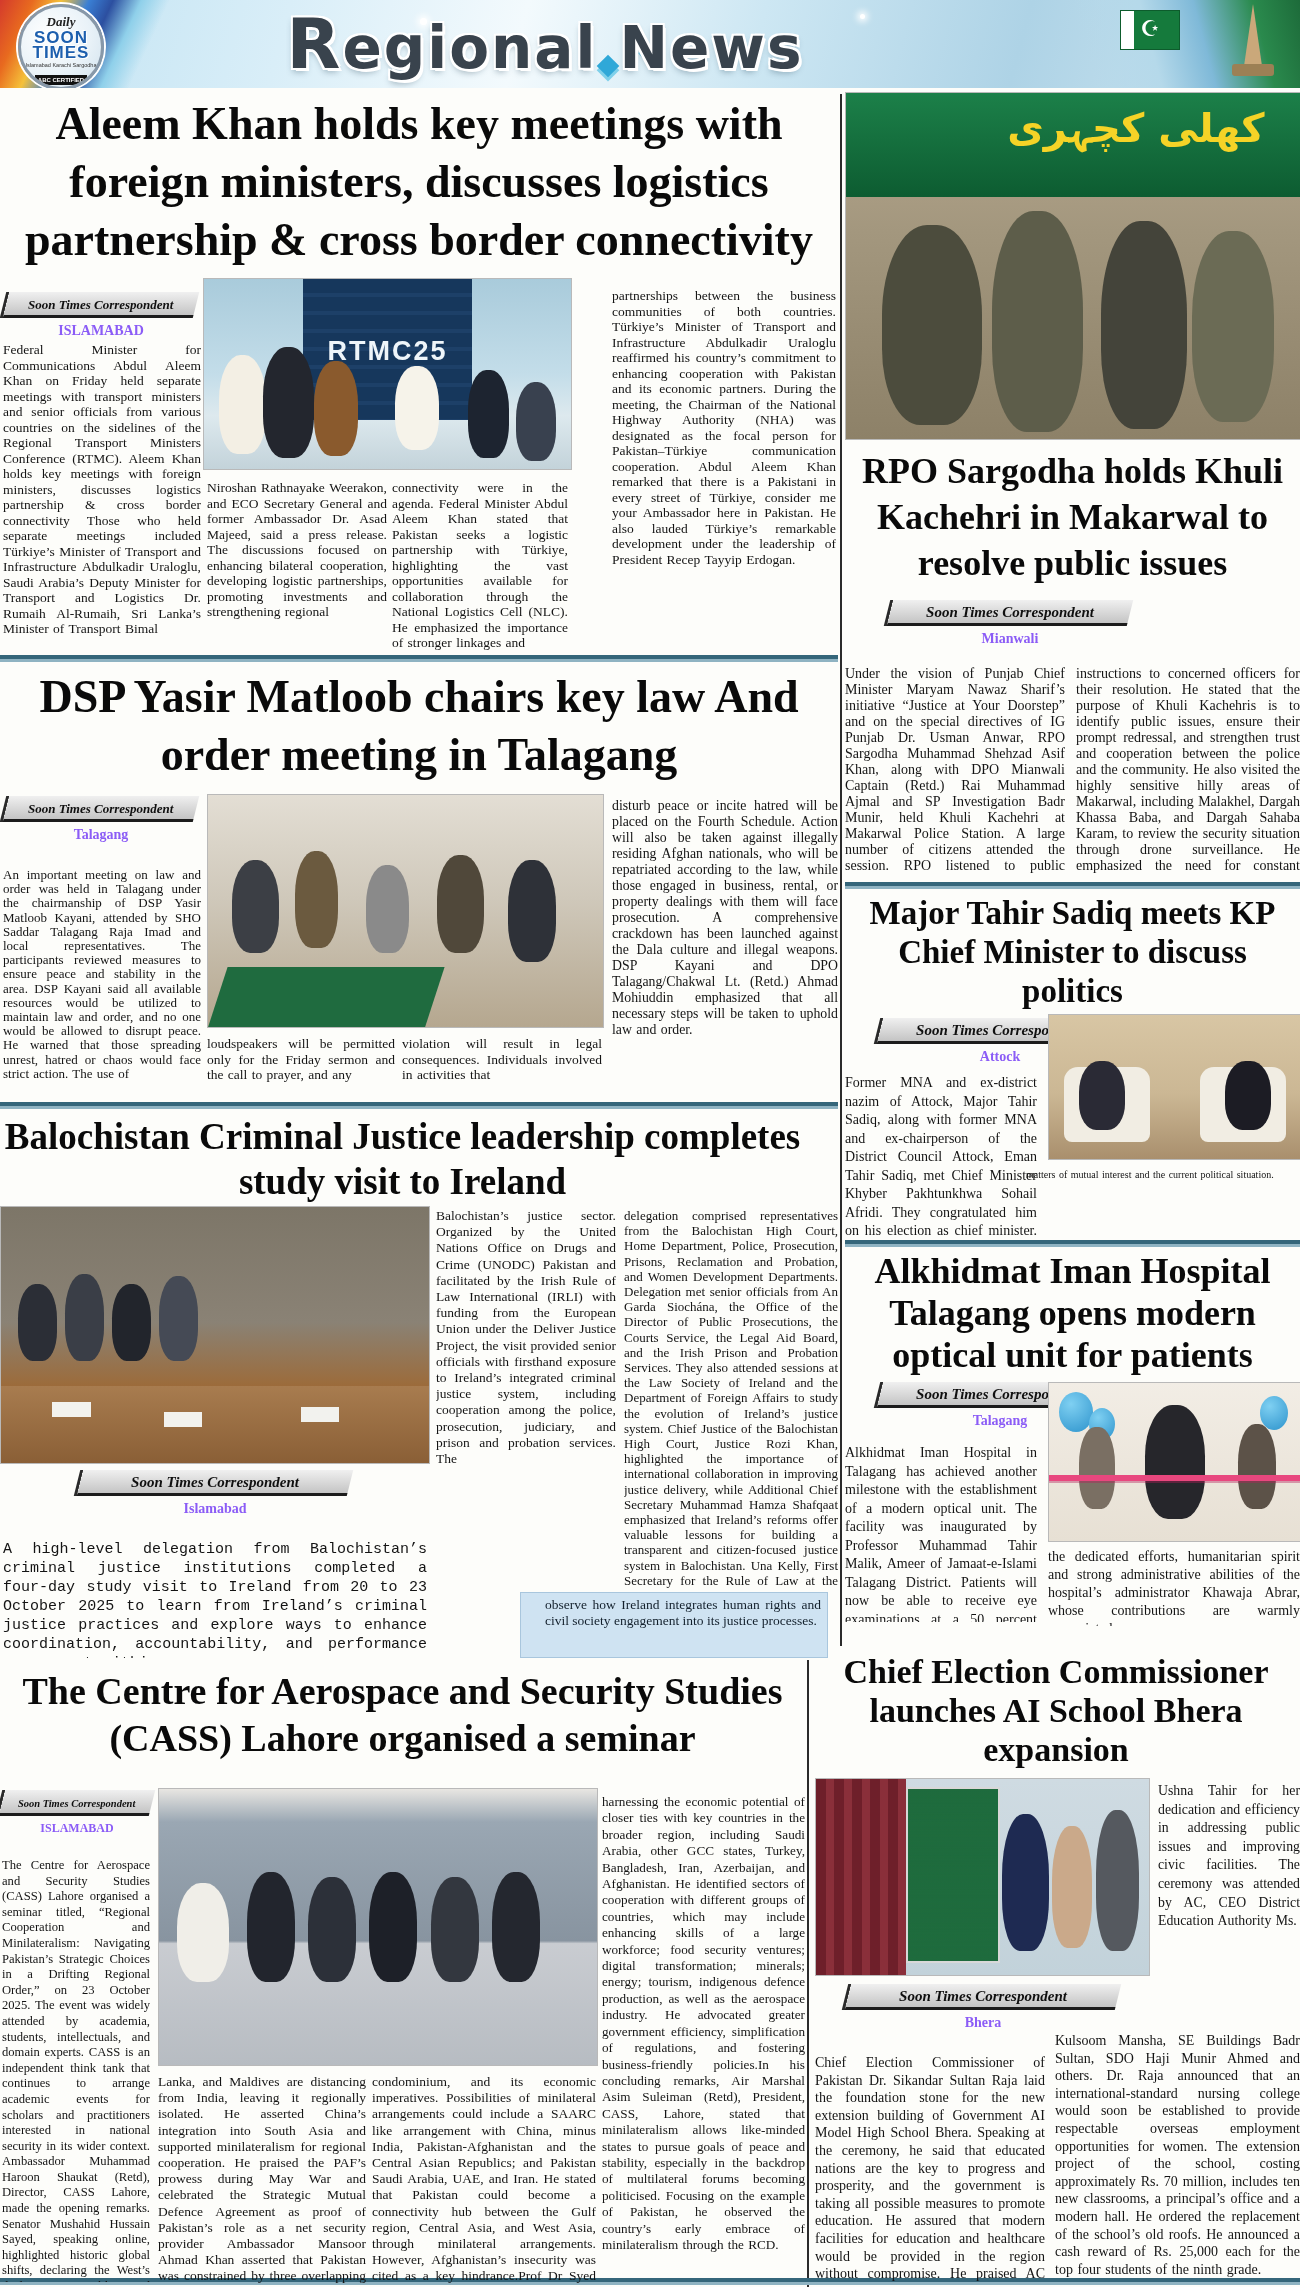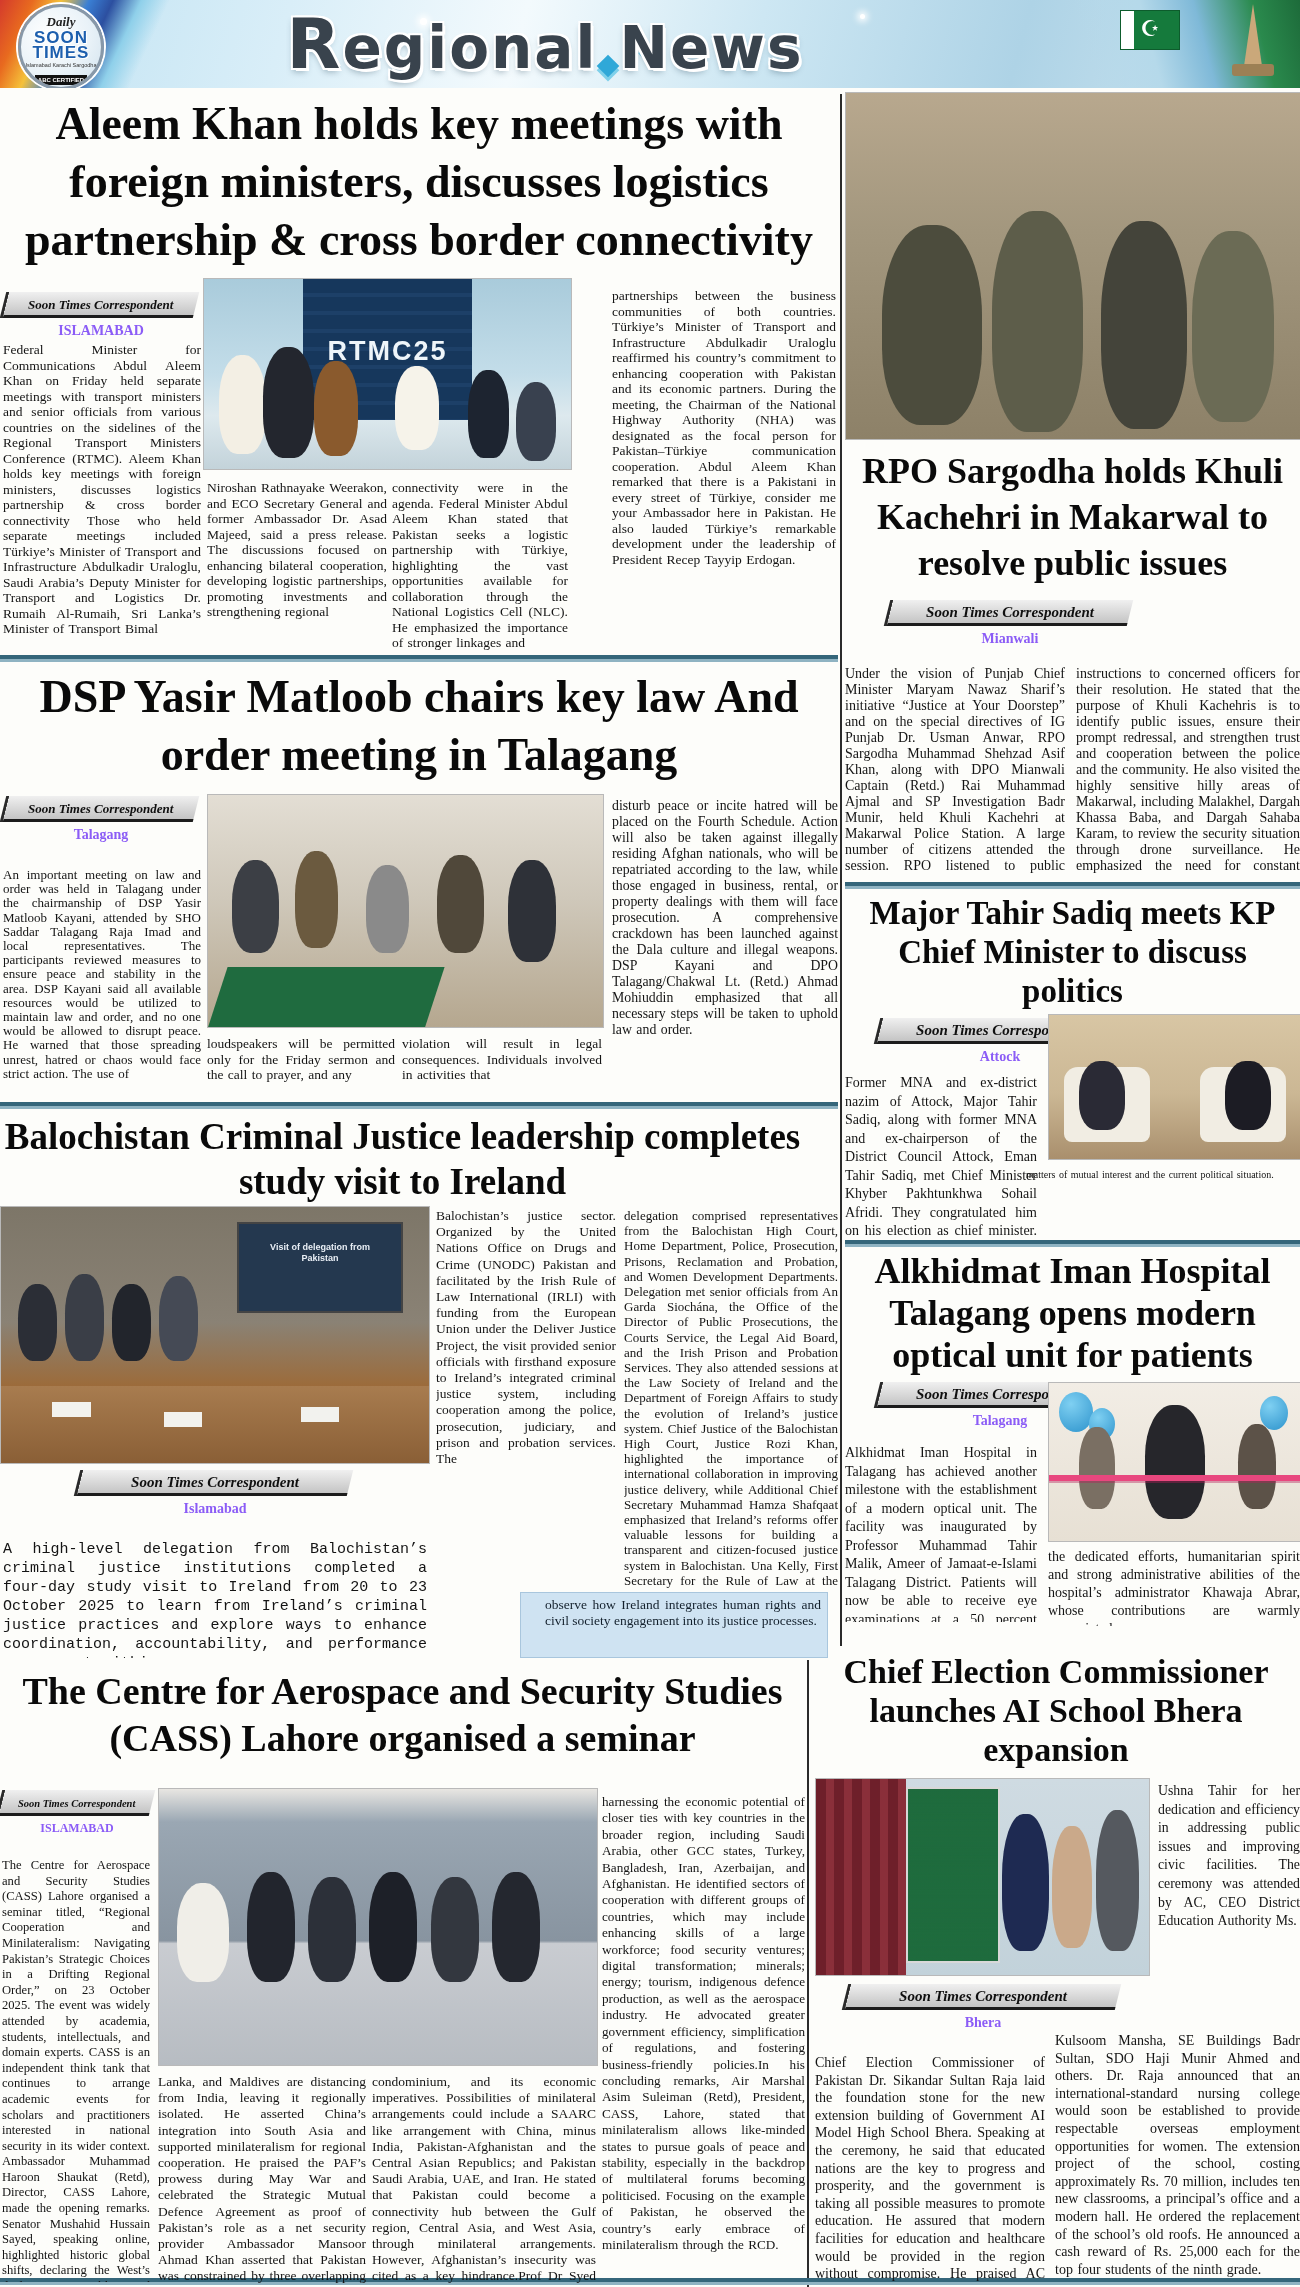--- a/index.html
+++ b/index.html
@@ -117,20 +117,23 @@
       <div class="blob" style="left:85%;bottom:4%;width:11%;height:42%;background:#39414f;"></div>
     </figure>
     <div class="col" style="left:3px;top:342px;width:198px;height:316px;">Federal Minister for Communications Abdul Aleem Khan on Friday held separate meetings with transport ministers and senior officials from various countries on the sidelines of the Regional Transport Ministers Conference (RTMC). Aleem Khan holds key meetings with foreign ministers, discusses logistics partnership &amp; cross border connectivity Those who held separate meetings included Türkiye’s Minister of Transport and Infrastructure Abdulkadir Uraloglu, Saudi Arabia’s Deputy Minister for Transport and Logistics Dr. Rumaih Al-Rumaih, Sri Lanka’s Minister of Transport Bimal</div>
     <div class="col" style="left:207px;top:480px;width:180px;height:178px;">Niroshan Rathnayake Weerakon, and ECO Secretary General and former Ambassador Dr. Asad Majeed, said a press release. The discussions focused on enhancing bilateral cooperation, developing logistic partnerships, promoting investments and strengthening regional</div>
     <div class="col" style="left:392px;top:480px;width:176px;height:178px;">connectivity were in the agenda. Federal Minister Abdul Aleem Khan stated that Pakistan seeks a logistic partnership with Türkiye, highlighting the vast opportunities available for collaboration through the National Logistics Cell (NLC). He emphasized the importance of stronger linkages and</div>
     <div class="col" style="left:612px;top:288px;width:224px;height:370px;">partnerships between the business communities of both countries. Türkiye’s Minister of Transport and Infrastructure Abdulkadir Uraloglu reaffirmed his country’s commitment to enhancing cooperation with Pakistan and its economic partners. During the meeting, the Chairman of the National Highway Authority (NHA) was designated as the focal person for Pakistan–Türkiye communication cooperation. Abdul Aleem Khan remarked that there is a Pakistani in every street of Türkiye, consider me your Ambassador here in Pakistan. He also lauded Türkiye’s remarkable development under the leadership of President Recep Tayyip Erdogan.</div>
   </section>
 
   <section>
     <figure class="ph ph-kachehri" style="left:845px;top:92px;width:455px;height:346px;margin:0;">
+      <div class="kach-banner">
+        <span>کھلی کچہری</span>
+      </div>
       <div class="blob" style="left:8%;bottom:4%;width:22%;height:58%;background:#4c4c3d;"></div>
       <div class="blob" style="left:32%;bottom:2%;width:20%;height:64%;background:#5d5d4a;"></div>
       <div class="blob" style="left:56%;bottom:3%;width:19%;height:60%;background:#44443a;"></div>
       <div class="blob" style="left:76%;bottom:5%;width:18%;height:55%;background:#6b6b55;"></div>
     </figure>
     <h1 class="hl" style="left:845px;top:448px;width:455px;font-size:36px;line-height:46px;">RPO Sargodha holds Khuli Kachehri in Makarwal to resolve public issues</h1>
     <div class="byl" style="left:890px;top:600px;width:240px;">
       <div class="bybox"><span>Soon Times Correspondent</span></div>
       <div class="dateline">Mianwali</div>
     </div>
@@ -157,23 +160,20 @@
     <div class="col" style="left:3px;top:868px;width:198px;height:226px;font-size:13px;line-height:14.2px;">An important meeting on law and order was held in Talagang under the chairmanship of DSP Yasir Matloob Kayani, attended by SHO Saddar Talagang Raja Imad and local representatives. The participants reviewed measures to ensure peace and stability in the area. DSP Kayani said all available resources would be utilized to maintain law and order, and no one would be allowed to disrupt peace. He warned that those spreading unrest, hatred or chaos would face strict action. The use of</div>
     <div class="col" style="left:207px;top:1036px;width:188px;height:62px;">loudspeakers will be permitted only for the Friday sermon and the call to prayer, and any</div>
     <div class="col" style="left:402px;top:1036px;width:200px;height:62px;">violation will result in legal consequences. Individuals involved in activities that</div>
     <div class="col" style="left:612px;top:798px;width:226px;height:288px;font-size:13.8px;line-height:16px;">disturb peace or incite hatred will be placed on the Fourth Schedule. Action will also be taken against illegally residing Afghan nationals, who will be repatriated according to the law, while those engaged in business, rental, or property dealings with them will face prosecution. A comprehensive crackdown has been launched against the Dala culture and illegal weapons. DSP Kayani and DPO Talagang/Chakwal Lt. (Retd.) Ahmad Mohiuddin emphasized that all necessary steps will be taken to uphold law and order.</div>
   </section>
   <div class="hr" style="left:0;top:1102px;width:838px;"></div>
 
   <section>
     <h1 class="hl" style="left:0;top:1114px;width:805px;font-size:37px;line-height:45px;">Balochistan Criminal Justice leadership completes study visit to Ireland</h1>
     <figure class="ph ph-ireland" style="left:0;top:1206px;width:428px;height:256px;margin:0;">
-      <div class="ire-screen">
-        <span>Visit of delegation from Pakistan</span>
-      </div>
       <div class="blob" style="left:4%;top:30%;width:9%;height:30%;background:#2b2e36;"></div>
       <div class="blob" style="left:15%;top:26%;width:9%;height:34%;background:#3a3e47;"></div>
       <div class="blob" style="left:26%;top:30%;width:9%;height:30%;background:#22252c;"></div>
       <div class="blob" style="left:37%;top:27%;width:9%;height:33%;background:#454a55;"></div>
       <div class="ire-desk"></div>
       <div class="paper" style="left:12%;bottom:18%;"></div>
       <div class="paper" style="left:38%;bottom:14%;"></div>
       <div class="paper" style="left:70%;bottom:16%;"></div>
     </figure>
     <div class="byl" style="left:80px;top:1470px;width:270px;">

